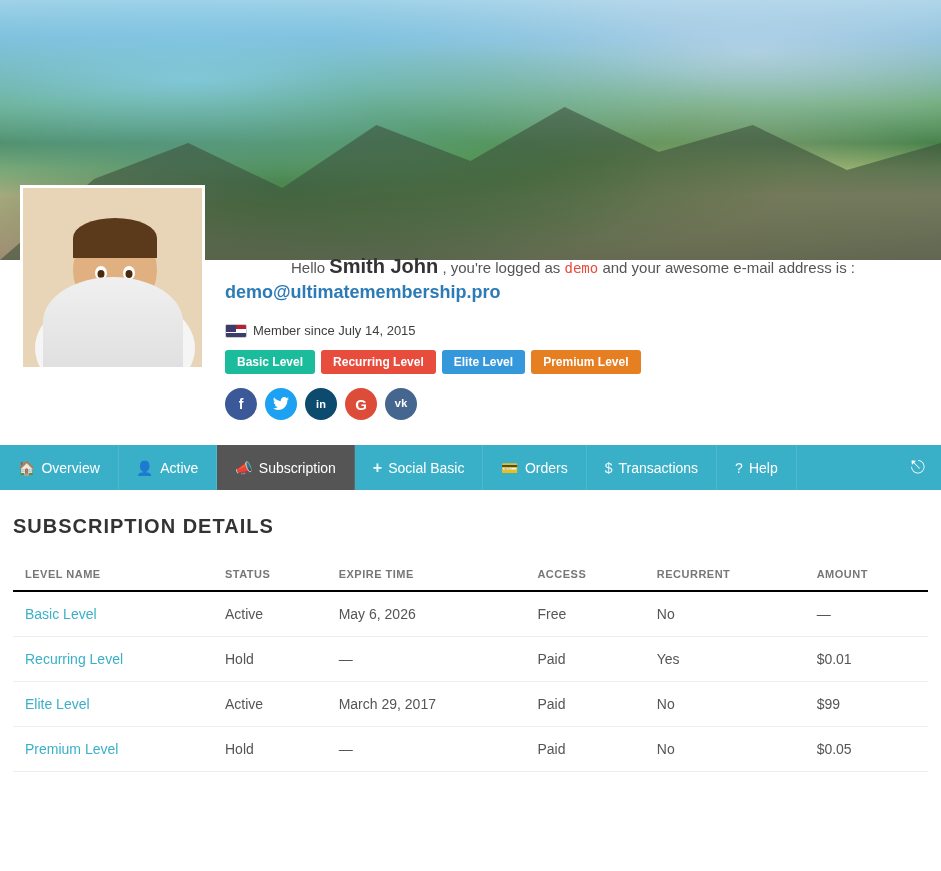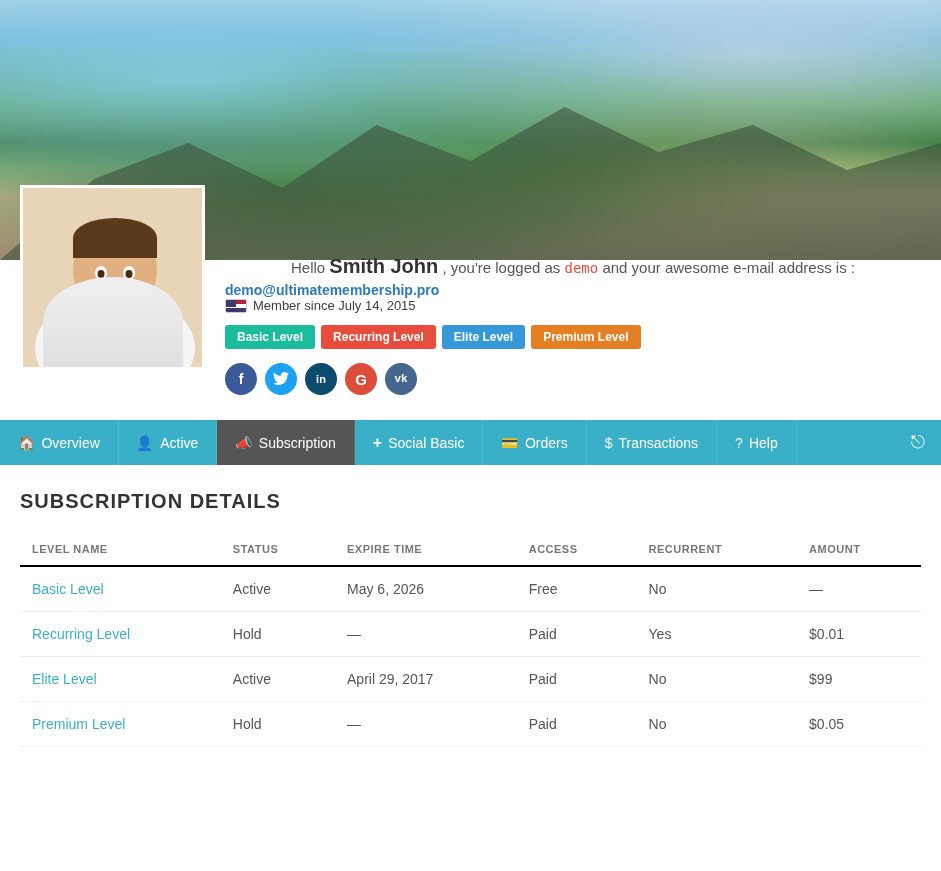--- a/index.html
+++ b/index.html
@@ -94,23 +94,23 @@
       font-size: 20px;
       color: #333;
       font-weight: bold;
     }
     .profile-hello .demo-text {
       color: #e74c3c;
       font-family: monospace;
       font-size: 14px;
     }
     .profile-email {
-      font-size: 14px;
+      font-size: 18px;
       color: #555;
-      margin-bottom: 0;
+      margin-bottom: 20px;
     }
     .profile-email .email-link {
       color: #2c7bb6;
       font-weight: bold;
     }
     .member-since {
       display: flex;
       align-items: center;
       gap: 6px;
       font-size: 13px;
@@ -209,21 +209,21 @@
       padding: 12px 16px;
       color: #fff;
       cursor: pointer;
       display: flex;
       align-items: center;
       font-size: 18px;
     }
 
     
     .main-content {
-      padding: 25px 20px;
+      padding: 25px 13px;
     }
     .section-title {
       font-size: 20px;
       font-weight: bold;
       color: #333;
       letter-spacing: 1px;
       text-transform: uppercase;
       margin-bottom: 20px;
     }
 
@@ -392,21 +392,21 @@
         <td><a href="#" class="level-link">Recurring Level</a></td>
         <td>Hold</td>
         <td>—</td>
         <td>Paid</td>
         <td>Yes</td>
         <td>$0.01</td>
       </tr>
       <tr>
         <td><a href="#" class="level-link">Elite Level</a></td>
         <td>Active</td>
-        <td>April 29, 2017</td>
+        <td>March 29, 2017</td>
         <td>Paid</td>
         <td>No</td>
         <td>$99</td>
       </tr>
       <tr>
         <td><a href="#" class="level-link">Premium Level</a></td>
         <td>Hold</td>
         <td>—</td>
         <td>Paid</td>
         <td>No</td>

